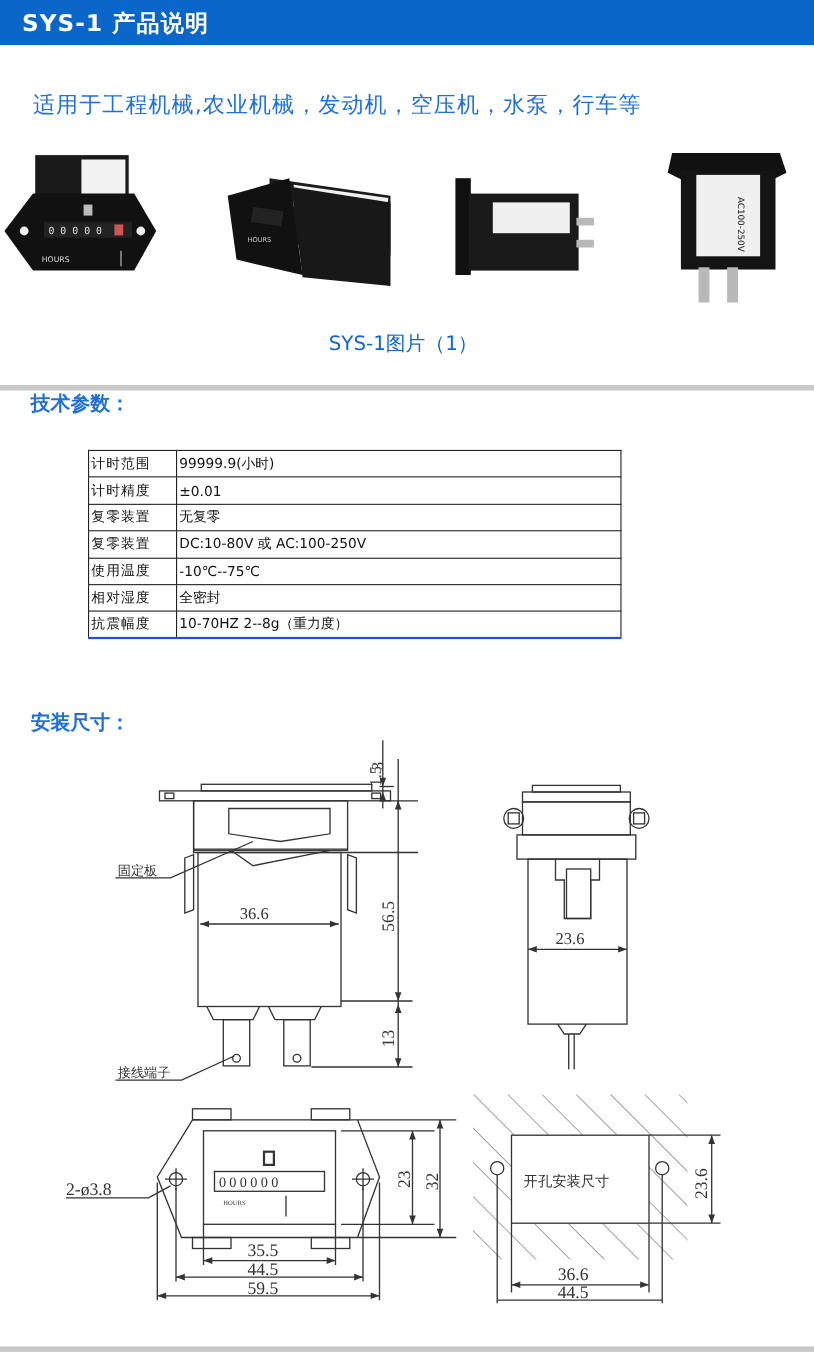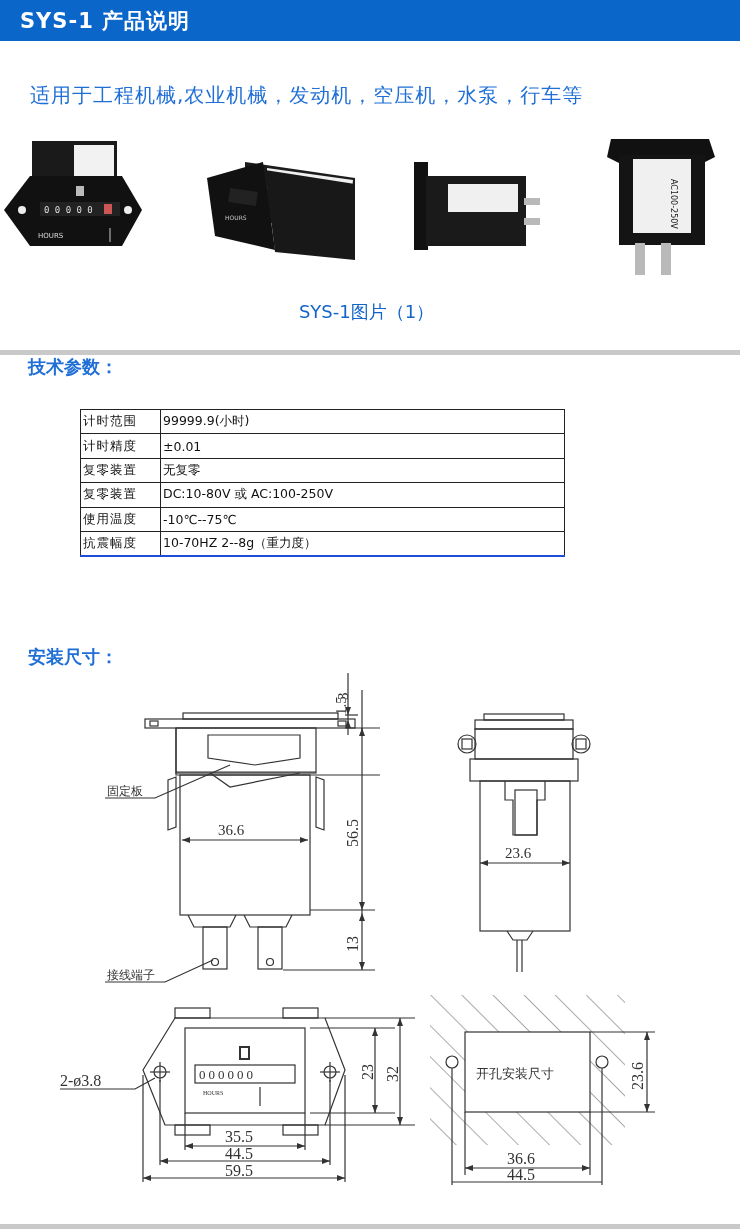--- a/index.html
+++ b/index.html
@@ -104,20 +104,24 @@
         <td class="k">复零装置</td>
         <td>无复零</td>
       </tr>
     <tr>
         <td class="k">复零装置</td>
         <td>DC:10-80V  或 AC:100-250V</td>
       </tr>
     <tr>
         <td class="k">使用温度</td>
         <td>-10℃--75℃</td>
+      </tr>
+    <tr>
+        <td class="k">相对湿度</td>
+        <td>全密封</td>
       </tr>
     <tr>
         <td class="k">抗震幅度</td>
         <td>10-70HZ 2--8g（重力度）</td>
       </tr>
   </tbody>
 </table>
 
 <div class="section-title" style="top:645px;text-align:right;">安装尺寸：</div>
 

